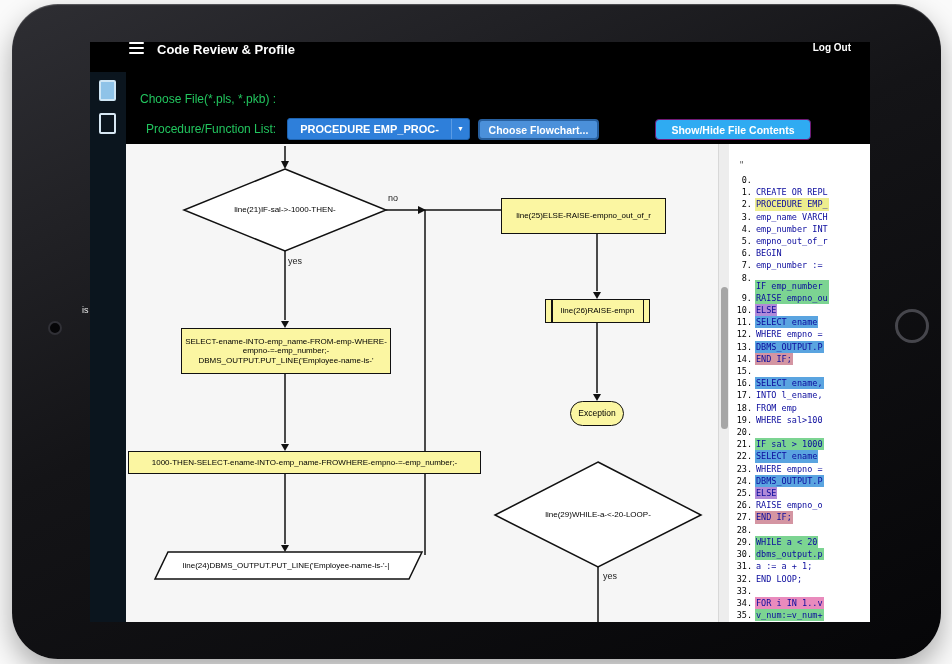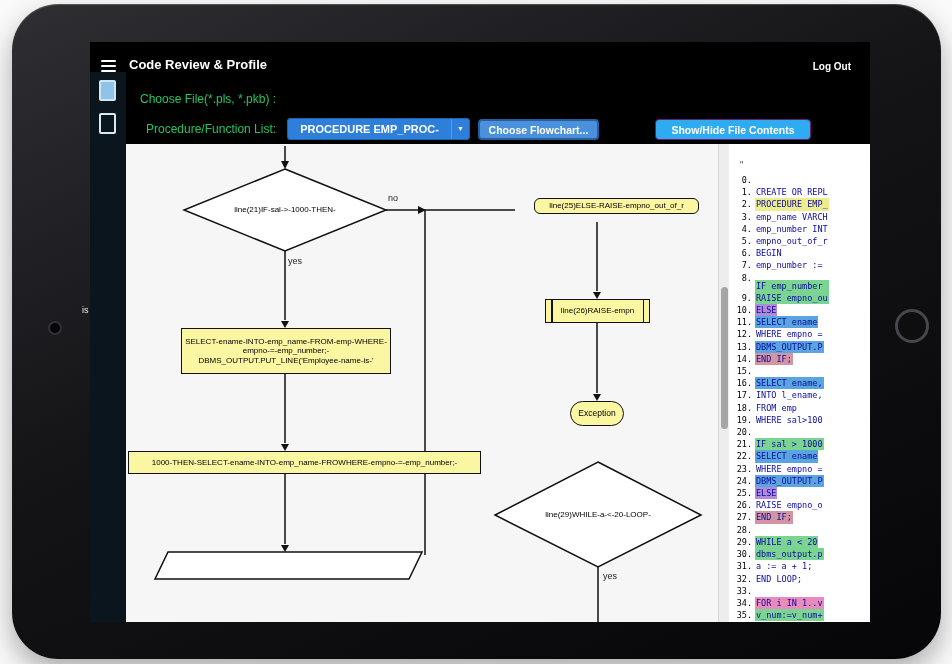--- a/index.html
+++ b/index.html
@@ -13,21 +13,21 @@
   .camera { position:absolute; left:36px; top:317px; width:14px; height:14px; border-radius:50%;
     background:#060608; border:2px solid #303036; }
   .home-button { position:absolute; left:883px; top:305px; width:34px; height:34px; border-radius:50%;
     border:3px solid #46464c; }
   .edge-text { position:absolute; left:70px; top:301px; color:#e9e9e9; font-size:9px; z-index:6; }
 
   
   .screen { position:absolute; left:78px; top:38px; width:780px; height:580px; background:#fff;
     overflow:hidden; display:flex; flex-direction:column; }
 
-  .navbar { flex:0 0 30px; background:#000; display:flex; align-items:flex-end; }
+  .navbar { flex:0 0 30px; background:#000; display:flex; align-items:flex-start;padding-left:28px; }
   .hamburger { width:15px; margin-left:11px; display:flex; flex-direction:column; gap:3px; cursor:pointer; }
   .hamburger i { display:block; height:2px; background:#fff; border-radius:1px; }
   .nav-title { color:#fff; font-size:13px; font-weight:bold; margin-left:13px; }
   .logout { color:#fff; font-size:10px; font-weight:bold; margin-left:auto; margin-right:19px; cursor:pointer; }
 
   .content { flex:1; display:flex; min-height:0; }
   .sidebar { flex:0 0 36px; background:#0b151e; position:relative; }
   .doc-icon { position:absolute; left:9px; width:17px; height:21px; border:2px solid #d7e7f3; border-radius:2px; cursor:pointer; }
   .doc-icon.active { background:#8fc3e8; border-color:#cfe6f5; top:8px; }
   .doc-icon.plain { background:transparent; top:41px; }
@@ -144,22 +144,23 @@
                   <polygon points="155,177 163,177 159,184"></polygon>
                   <polygon points="155,300 163,300 159,307"></polygon>
                   <polygon points="155,401 163,401 159,408"></polygon>
                   <polygon points="467,148 475,148 471,155"></polygon>
                   <polygon points="467,250 475,250 471,257"></polygon>
                 </g>
               </svg>
 
               <div class="ftext" style="left:60px;top:52px;width:198px;height:28px;text-align:center;">line(21)IF-sal-&gt;-1000-THEN-</div>
               <div class="ftext" style="left:373px;top:357px;width:198px;height:28px;">line(29)WHILE-a-&lt;-20-LOOP-</div>
-
-              <div class="fnode" style="left:408px;top:54px;width:165px;height:16px;border-radius:6px;">line(25)ELSE-RAISE-empno_out_of_r</div>
+              <div class="ftext" style="left:32px;top:409px;width:256px;height:25px;">line(24)DBMS_OUTPUT.PUT_LINE('Employee-name-is-'-|</div>
+
+              <div class="fnode" style="left:375px;top:54px;width:165px;height:36px;">line(25)ELSE-RAISE-empno_out_of_r</div>
               <div class="fnode" style="left:55px;top:184px;width:210px;height:46px;">SELECT-ename-INTO-emp_name-FROM-emp-WHERE-empno-=-emp_number;-DBMS_OUTPUT.PUT_LINE('Employee-name-is-'</div>
               <div class="fnode" style="left:2px;top:307px;width:353px;height:23px;">1000-THEN-SELECT-ename-INTO-emp_name-FROWHERE-empno-=-emp_number;-</div>
               <div class="fnode pp" style="left:419px;top:155px;width:105px;height:24px;">line(26)RAISE-empn</div>
               <div class="fnode pill" style="left:444px;top:257px;width:54px;height:25px;">Exception</div>
 
               <div class="elabel" style="left:262px;top:49px;">no</div>
               <div class="elabel" style="left:162px;top:112px;">yes</div>
               <div class="elabel" style="left:477px;top:427px;">yes</div>
             </div>
 

